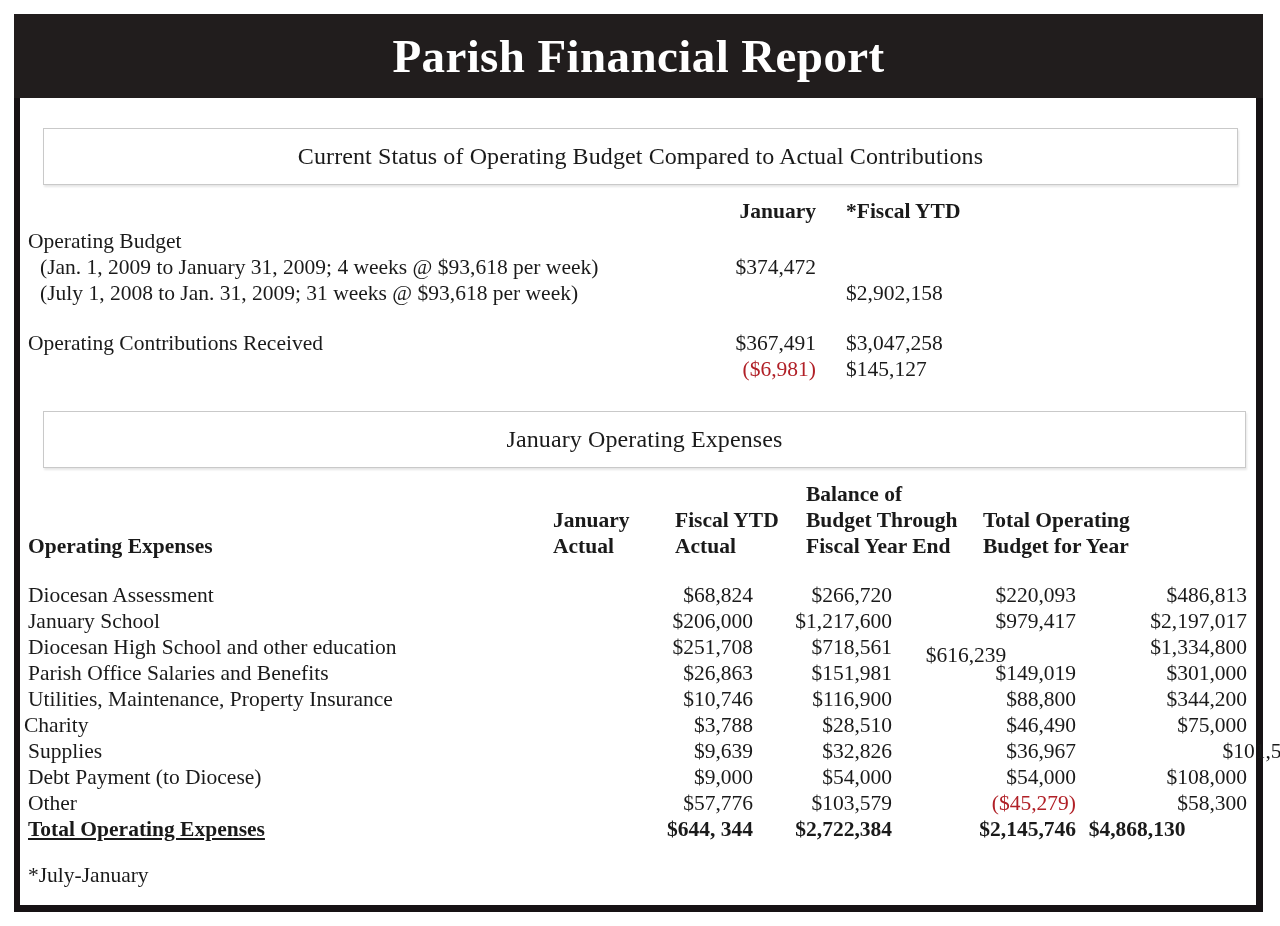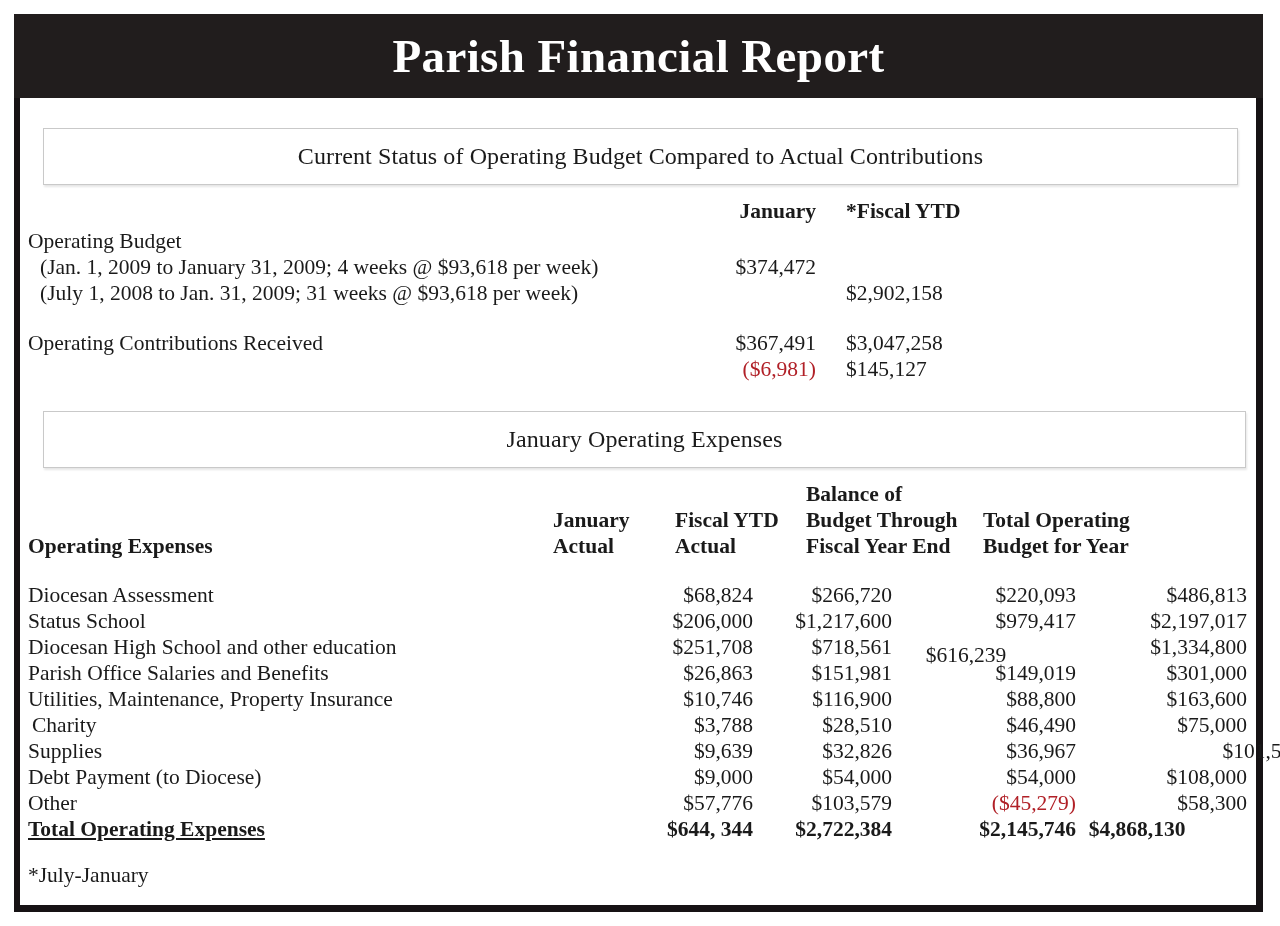--- a/index.html
+++ b/index.html
@@ -199,21 +199,21 @@
     <div class="hdr" style="left:963px; top:435px;">Budget for Year</div>
 
     <div class="hdr" style="left:8px; top:435px;">Operating Expenses</div>
 
     <div class="txt" style="left:8px; top:484px;">Diocesan Assessment</div>
     <div class="txt c1" style="left:533px; top:484px;">$68,824</div>
     <div class="txt c2" style="left:672px; top:484px;">$266,720</div>
     <div class="txt c3" style="left:836px; top:484px;">$220,093</div>
     <div class="txt c4" style="left:1007px; top:484px;">$486,813</div>
 
-    <div class="txt" style="left:8px; top:510px;">Status School</div>
+    <div class="txt" style="left:8px; top:510px;">January School</div>
     <div class="txt c1" style="left:533px; top:510px;">$206,000</div>
     <div class="txt c2" style="left:672px; top:510px;">$1,217,600</div>
     <div class="txt c3" style="left:836px; top:510px;">$979,417</div>
     <div class="txt c4" style="left:1007px; top:510px;">$2,197,017</div>
 
     <div class="txt" style="left:8px; top:536px;">Diocesan High School and other education</div>
     <div class="txt c1" style="left:533px; top:536px;">$251,708</div>
     <div class="txt c2" style="left:672px; top:536px;">$718,561</div>
     <div class="txt c3" style="left:836px; top:544px;text-align:center;">$616,239</div>
     <div class="txt c4" style="left:1007px; top:536px;">$1,334,800</div>
@@ -221,23 +221,23 @@
     <div class="txt" style="left:8px; top:562px;">Parish Office Salaries and Benefits</div>
     <div class="txt c1" style="left:533px; top:562px;">$26,863</div>
     <div class="txt c2" style="left:672px; top:562px;">$151,981</div>
     <div class="txt c3" style="left:836px; top:562px;">$149,019</div>
     <div class="txt c4" style="left:1007px; top:562px;">$301,000</div>
 
     <div class="txt" style="left:8px; top:588px;">Utilities, Maintenance, Property Insurance</div>
     <div class="txt c1" style="left:533px; top:588px;">$10,746</div>
     <div class="txt c2" style="left:672px; top:588px;">$116,900</div>
     <div class="txt c3" style="left:836px; top:588px;">$88,800</div>
-    <div class="txt c4" style="left:1007px; top:588px;">$163,600</div>
-
-    <div class="txt" style="left:12px; top:614px;">Charity</div>
+    <div class="txt c4" style="left:1007px; top:588px;">$344,200</div>
+
+    <div class="txt" style="left:4px; top:614px;">Charity</div>
     <div class="txt c1" style="left:533px; top:614px;">$3,788</div>
     <div class="txt c2" style="left:672px; top:614px;">$28,510</div>
     <div class="txt c3" style="left:836px; top:614px;">$46,490</div>
     <div class="txt c4" style="left:1007px; top:614px;">$75,000</div>
 
     <div class="txt" style="left:8px; top:640px;">Supplies</div>
     <div class="txt c1" style="left:533px; top:640px;">$9,639</div>
     <div class="txt c2" style="left:672px; top:640px;">$32,826</div>
     <div class="txt c3" style="left:836px; top:640px;">$36,967</div>
     <div class="txt c4" style="left:1063px; top:640px;">$101,500</div>

